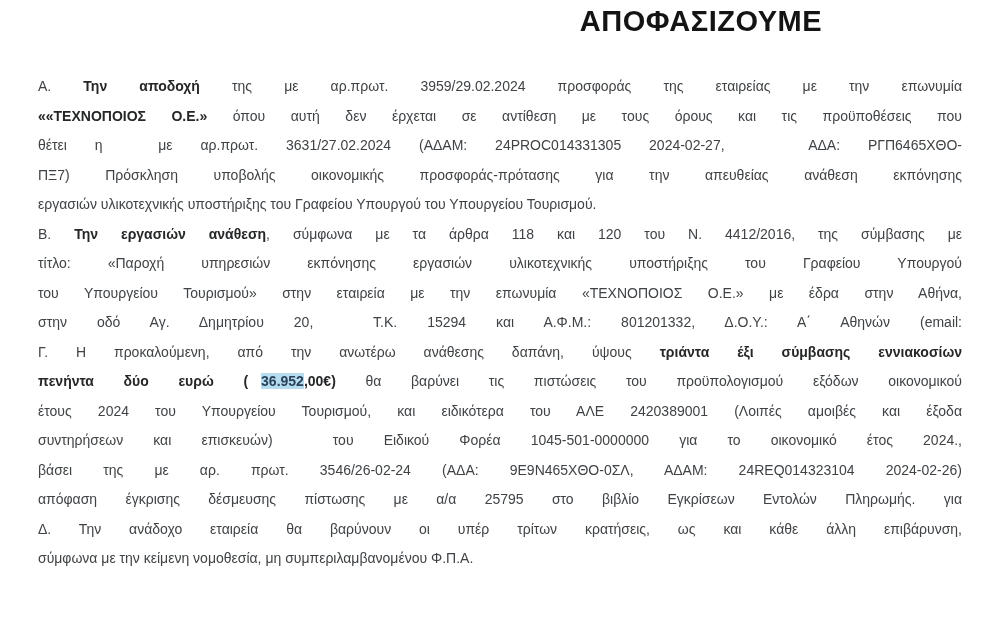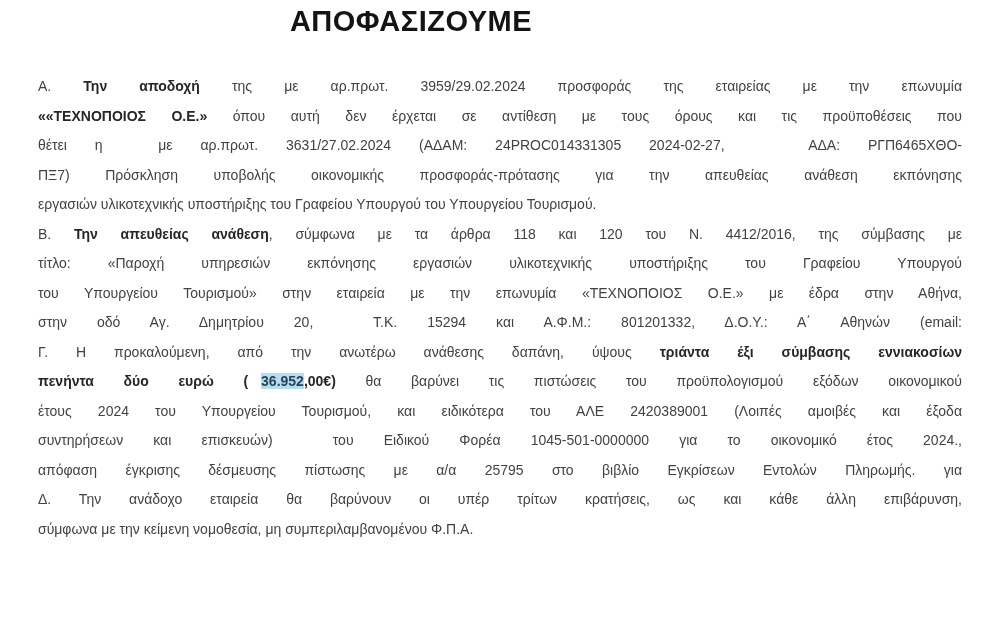--- a/index.html
+++ b/index.html
@@ -16,21 +16,21 @@
     height: 629px;
     background: #ffffff;
     font-family: "Liberation Sans", sans-serif;
   }
   .title {
     position: absolute;
     top: 2px;
     left: 0;
     width: 822px;
     margin: 0;
-    text-align: center;
+    text-align: right;
     font-size: 29px;
     line-height: 38px;
     font-weight: 700;
     letter-spacing: 0.5px;
     color: var(--title, #141414);
   }
   .doc-body {
     position: absolute;
     top: 72px;
     left: 38px;
@@ -62,25 +62,26 @@
 <body>
 
 <div class="page">
   <h1 class="title">ΑΠΟΦΑΣΙΖΟΥΜΕ</h1>
   <div class="doc-body">
       <div class="line justify"><span>Α. </span><span class="bold">Την αποδοχή</span><span> της με αρ.πρωτ. 3959/29.02.2024 προσφοράς της εταιρείας με την επωνυμία</span></div>
       <div class="line justify"><span class="bold">««ΤΕΧΝΟΠΟΙΟΣ Ο.Ε.»</span><span> όπου αυτή δεν έρχεται σε αντίθεση με τους όρους και τις προϋποθέσεις που</span></div>
       <div class="line justify"><span>θέτει η  με αρ.πρωτ. 3631/27.02.2024 (ΑΔΑΜ: 24PROC014331305 2024-02-27,   ΑΔΑ: ΡΓΠ6465ΧΘΟ-</span></div>
       <div class="line justify"><span>ΠΞ7) Πρόσκληση υποβολής οικονομικής προσφοράς-πρότασης για την απευθείας ανάθεση εκπόνησης</span></div>
       <div class="line"><span>εργασιών υλικοτεχνικής υποστήριξης του Γραφείου Υπουργού του Υπουργείου Τουρισμού.</span></div>
-      <div class="line justify"><span>Β. </span><span class="bold">Την απευθείας ανάθεση</span><span>, σύμφωνα με τα άρθρα 118 και 120 του Ν. 4412/2016, της σύμβασης με</span></div>
+      <div class="line justify"><span>Β. </span><span class="bold">Την εργασιών ανάθεση</span><span>, σύμφωνα με τα άρθρα 118 και 120 του Ν. 4412/2016, της σύμβασης με</span></div>
       <div class="line justify"><span>τίτλο: «Παροχή υπηρεσιών εκπόνησης εργασιών υλικοτεχνικής υποστήριξης του Γραφείου Υπουργού</span></div>
       <div class="line justify"><span>του Υπουργείου Τουρισμού» στην εταιρεία με την επωνυμία «ΤΕΧΝΟΠΟΙΟΣ Ο.Ε.» με έδρα στην Αθήνα,</span></div>
       <div class="line justify"><span>στην οδό Αγ. Δημητρίου 20,  Τ.Κ. 15294 και Α.Φ.Μ.: 801201332, Δ.Ο.Υ.: Α΄ Αθηνών (email:</span></div>
       <div class="line justify"><span>Γ. Η προκαλούμενη, από την ανωτέρω ανάθεσης δαπάνη, ύψους </span><span class="bold">τριάντα έξι σύμβασης εννιακοσίων</span></div>
       <div class="line justify"><span class="bold">πενήντα δύο ευρώ (</span><span class="bold highlight">36.952</span><span class="bold">,00€)</span><span> θα βαρύνει τις πιστώσεις του προϋπολογισμού εξόδων οικονομικού</span></div>
       <div class="line justify"><span>έτους 2024 του Υπουργείου Τουρισμού, και ειδικότερα του ΑΛΕ 2420389001 (Λοιπές αμοιβές και έξοδα</span></div>
       <div class="line justify"><span>συντηρήσεων και επισκευών)  του Ειδικού Φορέα 1045-501-0000000 για το οικονομικό έτος 2024.,</span></div>
+      <div class="line justify"><span>βάσει της με αρ. πρωτ. 3546/26-02-24 (ΑΔΑ: 9Ε9Ν465ΧΘΟ-0ΣΛ, ΑΔΑΜ: 24REQ014323104 2024-02-26)</span></div>
       <div class="line justify"><span>απόφαση έγκρισης δέσμευσης πίστωσης με α/α 25795 στο βιβλίο Εγκρίσεων Εντολών Πληρωμής. για</span></div>
       <div class="line justify"><span>Δ. Την ανάδοχο εταιρεία θα βαρύνουν οι υπέρ τρίτων κρατήσεις, ως και κάθε άλλη επιβάρυνση,</span></div>
       <div class="line"><span>σύμφωνα με την κείμενη νομοθεσία, μη συμπεριλαμβανομένου Φ.Π.Α.</span></div>
     </div>
 </div>
 
 </body></html>

